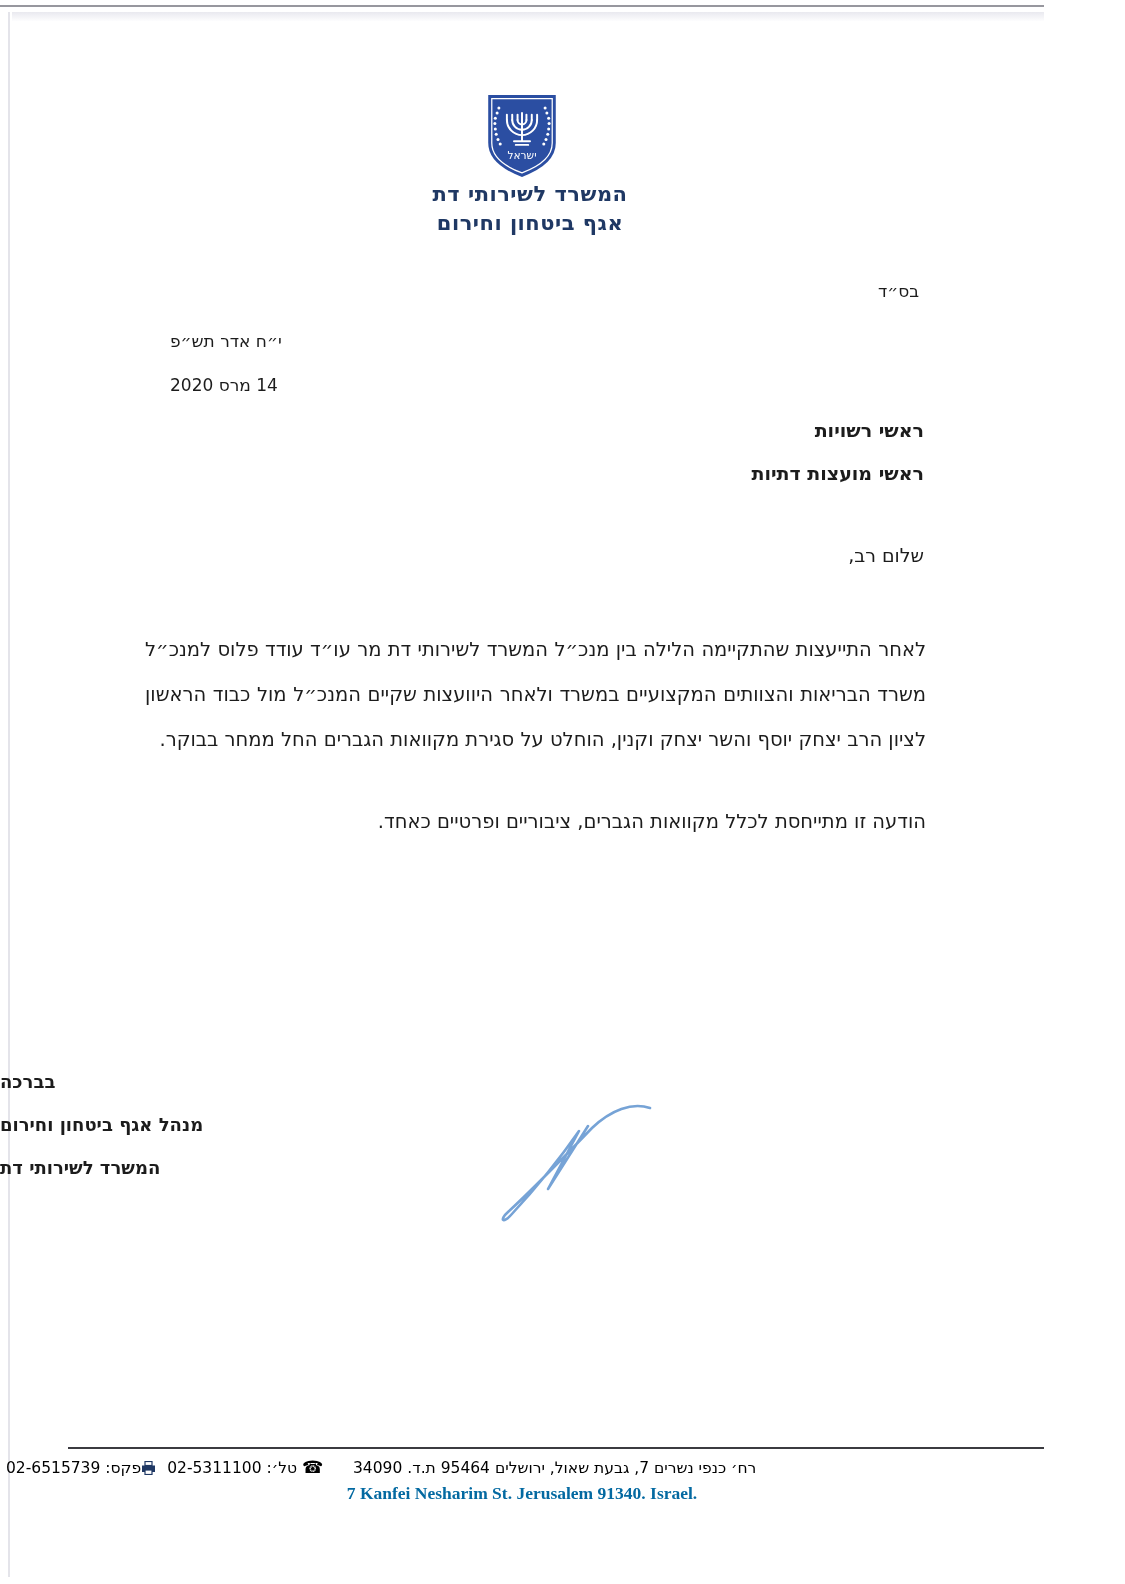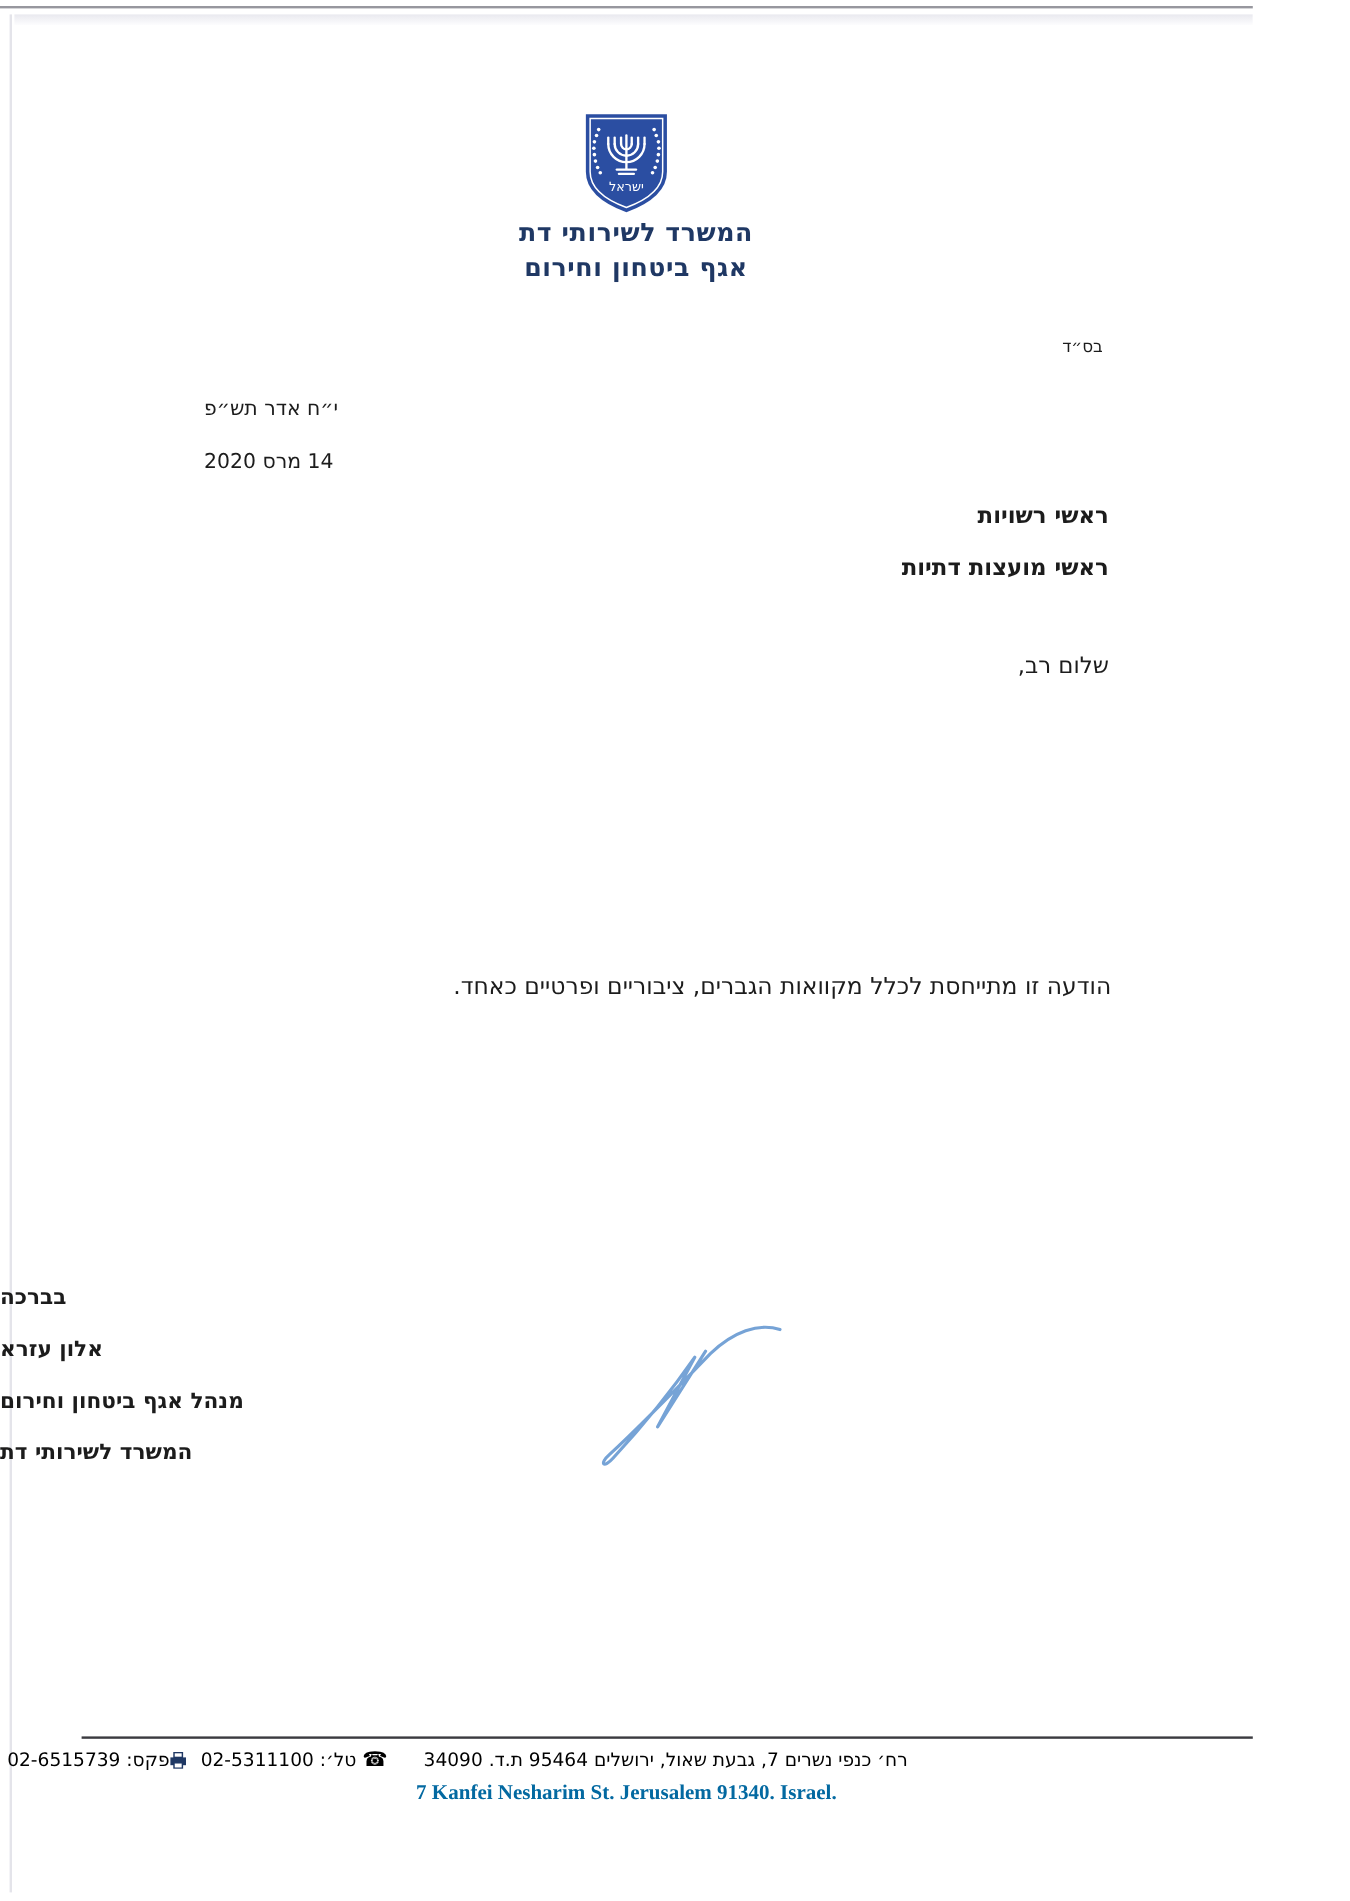--- a/index.html
+++ b/index.html
@@ -15,21 +15,21 @@
                background:linear-gradient(#e9e9ef, #fdfdfe); }
   .left-line { position:absolute; top:12px; left:8px; width:2px; height:1565px; background:#e4e4ea; }
 
   
   .emblem-wrap { position:absolute; top:91px; left:0; right:0; text-align:center; }
   .org-line1 { position:absolute; top:182px; left:16px; right:0; text-align:center;
                font-size:21px; font-weight:bold; color:#1f3864; letter-spacing:0.5px; }
   .org-line2 { position:absolute; top:211px; left:16px; right:0; text-align:center;
                font-size:21px; font-weight:bold; color:#1f3864; letter-spacing:0.5px; }
 
-  .bsd { position:absolute; top:281px; right:125px; font-size:14px; direction:rtl; }
+  .bsd { position:absolute; top:281px; right:125px; font-size:17px; direction:rtl; }
 
   .date-block { position:absolute; top:331px; left:170px; font-size:17px; direction:rtl; text-align:left; }
   .date-block .dl { margin-bottom:24px; }
 
   .recipients { position:absolute; top:419px; right:120px; direction:rtl; text-align:right;
                 font-size:19px; font-weight:bold; }
   .recipients .r { margin-bottom:21px; }
 
   .greeting { position:absolute; top:544px; right:120px; direction:rtl; font-size:19px; }
 
@@ -116,25 +116,25 @@
     <div class="dl">14 מרס 2020</div>
   </div>
 
   <div class="recipients">
     <div class="r">ראשי רשויות</div>
     <div class="r">ראשי מועצות דתיות</div>
   </div>
 
   <div class="greeting">שלום רב,</div>
 
+  <div class="para1">לאחר התייעצות שהתקיימה הלילה בין מנכ״ל המשרד לשירותי דת מר עו״ד עודד פלוס למנכ״ל משרד הבריאות והצוותים המקצועיים במשרד ולאחר היוועצות שקיים המנכ״ל מול כבוד הראשון לציון הרב יצחק יוסף והשר יצחק וקנין, הוחלט על סגירת מקוואות הגברים החל ממחר בבוקר.</div>
   <div class="para2">הודעה זו מתייחסת לכלל מקוואות הגברים, ציבוריים ופרטיים כאחד.</div>
 
   <div class="sig-block">
     <div class="s">בברכה</div>
-    <div class="s">אלון עזרא</div>
     <div class="s">מנהל אגף ביטחון וחירום</div>
     <div class="s">המשרד לשירותי דת</div>
   </div>
 
   <svg class="sig-scrawl" viewBox="0 0 190 140" xmlns="http://www.w3.org/2000/svg">
     <path d="M170,13 C152,7 131,15 112,33 C86,60 52,95 28,117 C19,125 23,129 31,120 C56,93 81,62 99,36 L68,94 L108,31" fill="none" stroke="#76a3d6" stroke-width="2.6" stroke-linecap="round" stroke-linejoin="round"></path>
   </svg>
 
   <div class="footer-rule"></div>
 

